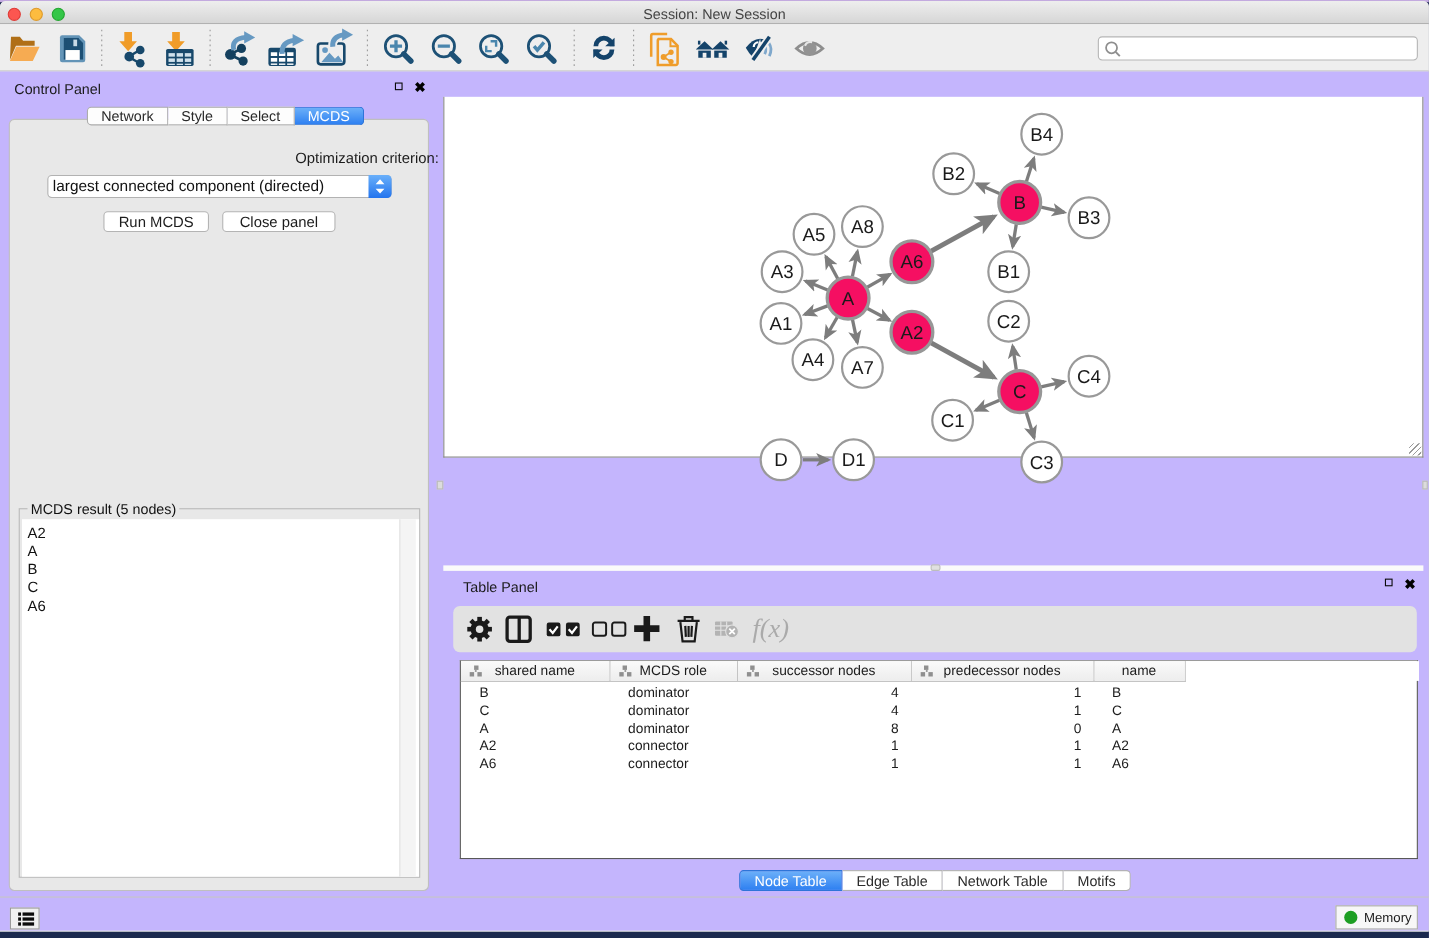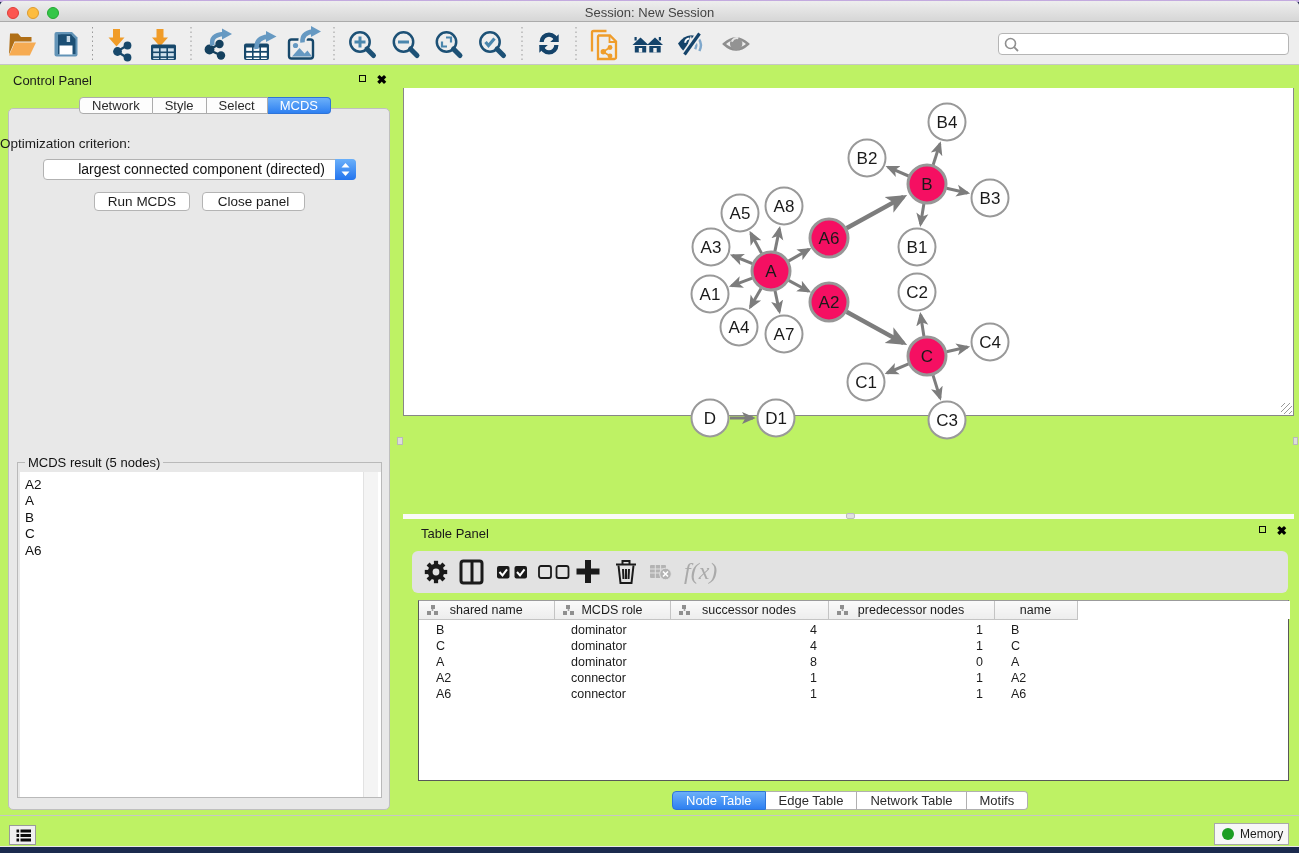--- a/index.html
+++ b/index.html
@@ -12,34 +12,34 @@
 .tl { position:absolute; border-radius:50%; }
 #titlebar .tl { width:12px; height:12px; top:6px; }
 #t-red { left:7px; background:#fc5650; border:0.5px solid #df3d38; }
 #t-yel { left:27px; background:#fdbc3f; border:0.5px solid #de9b2d; }
 #t-grn { left:47px; background:#34c648; border:0.5px solid #24a731; }
 #titlebar .title { position:absolute; width:100%; text-align:center; top:4px; font-size:13px; color:#444; }
 
 #toolbar { position:absolute; left:0; top:21px; width:100%; height:43px; background:#eeeeee; border-bottom:1px solid #c6c6c6; }
 #searchbox { position:absolute; left:998px; top:11px; width:291px; height:22px; background:#fff; border:1px solid #b5b5b5; border-radius:4px; }
 
-#content { position:absolute; left:0; top:64px; width:100%; height:781px; background:#bef264; }
+#content { position:absolute; left:0; top:64px; width:100%; height:781px; background:#c4b5fd; }
 
 #cpanel { position:absolute; left:0; top:0; width:391px; height:781px; }
 .panelhead { font-size:13px; color:#1a1a1a; }
 .winbtns { position:absolute; }
 #cp-body { position:absolute; left:8px; top:43px; width:382px; height:702px; background:#e8e8e8; border:1px solid #bfbfbf; border-radius:5px; }
 #cp-tabs { position:absolute; left:79px; top:32px; height:17px; display:flex; z-index:3; }
 .cptab { height:17px; line-height:16px; font-size:13px; color:#2b2b2b; background:#fdfdfd; border:1px solid #acacac; border-left:none; padding:0 12px; text-align:center; }
 .cptab.first { border-left:1px solid #acacac; border-radius:4px 0 0 4px; }
 .cptab.last { border-radius:0 4px 4px 0; }
 .cptab.sel { background:linear-gradient(#6cb0f9,#2e80f1); color:#fff; border-color:#2e74d8; }
 
-#optlabel { position:absolute; left:0; top:71px; width:399px; text-align:left; font-size:13.5px; color:#1c1c1c; }
-#combo { position:absolute; left:43px; top:94px; width:313px; height:21px; background:#fff; border:1px solid #b2b2b2; border-radius:4px; font-size:14px; color:#111; line-height:19px; padding-left:4px;text-align:center; }
+#optlabel { position:absolute; left:0; top:71px; width:399px; text-align:right; font-size:13.5px; color:#1c1c1c; }
+#combo { position:absolute; left:43px; top:94px; width:313px; height:21px; background:#fff; border:1px solid #b2b2b2; border-radius:4px; font-size:14px; color:#111; line-height:19px; padding-left:4px; }
 #combo .step { position:absolute; right:-1px; top:-1px; width:21px; height:21px; border-radius:0 4px 4px 0; background:linear-gradient(#6ab0fa,#2374ee); }
 .btn { position:absolute; height:19px; background:#fff; border:1px solid #b4b4b4; border-radius:4px; font-size:13.5px; color:#1c1c1c; text-align:center; line-height:17px; }
 
 #mcdsbox { position:absolute; left:17px; top:397px; width:365px; height:336px; border:1px solid #b9b9b9; }
 #mcdsbox .legend { position:absolute; left:7px; top:-8px; background:#e8e8e8; padding:0 3px; font-size:13px; color:#111; }
 #mcdslist { position:absolute; left:2px; top:9px; width:361px; height:325px; background:#fff; font-size:13.5px; color:#111; line-height:16.4px; padding:5px 0 0 5px; }
 #mcdsscroll { position:absolute; right:3px; top:9px; width:15px; height:325px; background:#f4f4f4; border-left:1px solid #e2e2e2; }
 
 #gwin { position:absolute; left:403px; top:1px; width:891px; height:455px; }
 #gtitle { position:absolute; left:0; top:0; width:100%; height:22px; background:linear-gradient(#efefef,#d4d4d4); border:1px solid #9e9e9e; border-bottom:1px solid #8e8e8e; border-radius:5px 5px 0 0; }

